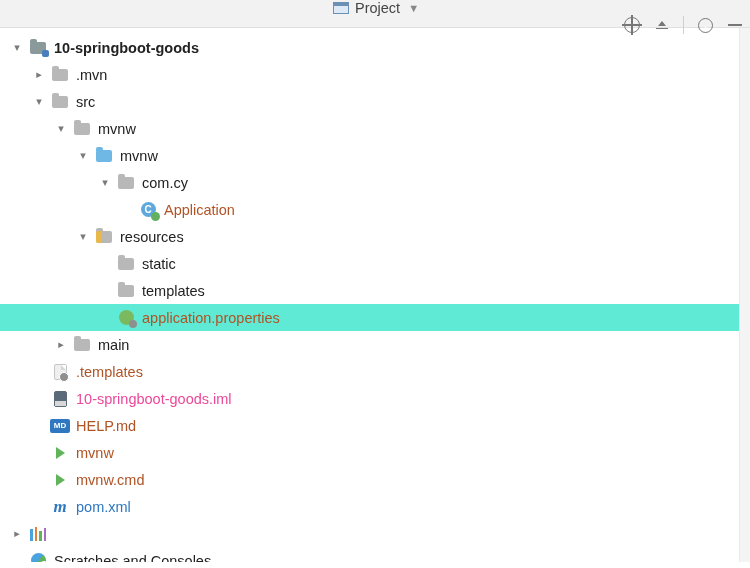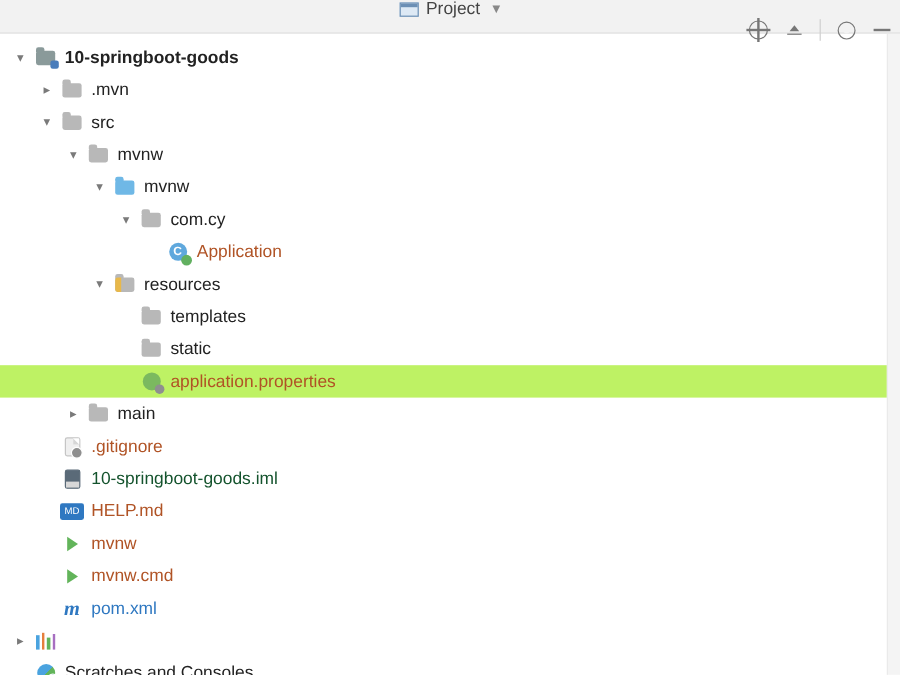--- a/index.html
+++ b/index.html
@@ -43,34 +43,34 @@
     overflow-y: auto;
     position: relative;
   }
   .row {
     display: flex;
     align-items: center;
     height: 27px;
     padding-left: 6px;
     white-space: nowrap;
   }
-  .row.selected { background: #bef264; }
+  .row.selected { background: #5eead4; }
   .indent { display: inline-block; width: 22px; flex-shrink: 0; }
   .chevron {
     width: 22px; height: 22px; display: inline-flex; align-items: center; justify-content: center;
     color: #7a7a7a; font-size: 11px; cursor: pointer; flex-shrink: 0;
   }
   .icon {
     width: 20px; height: 20px; display: inline-flex; align-items: center; justify-content: center;
     margin-right: 6px; flex-shrink: 0;
   }
   .label { color: #222; }
   .label.bold { font-weight: 700; text-align: right; }
   .label.brown { color: #b05325; }
-  .label.olive { color: #14532d; }
+  .label.olive { color: #ec4899; }
   .label.path { color: #9a9a9a; margin-left: 8px; font-weight: 400; }
 
   
   .folder {
     width: 16px; height: 12px; background: #b8b8b8; border-radius: 2px; position: relative;
   }
   .folder::before {
     content: ""; position: absolute; top: -3px; left: 0; width: 7px; height: 4px;
     background: #b8b8b8; border-radius: 2px 2px 0 0;
   }
@@ -107,21 +107,21 @@
   .file-icon.badge-grey::after {
     content: ""; position: absolute; right: -3px; bottom: -3px; width: 8px; height: 8px;
     background: #8f8f8f; border-radius: 50%; border: 1px solid #fff;
   }
   .file-icon.dark { background: #5a6a78; border-color: #5a6a78; }
   .file-icon.dark::after {
     content: ""; position: absolute; bottom: 0; left: 0; right: 0; height: 5px; background: #d8d8d8;
   }
   .md-icon {
     width: 33px; height: 14px; background: #2f78c1; color: #fff; font-size: 8px;
-    font-weight: 400; display: flex; align-items: center; justify-content: center;
+    font-weight: 700; display: flex; align-items: center; justify-content: center;
     border-radius: 2px;
   }
   .run-icon {
     width: 0; height: 0; border-top: 6px solid transparent; border-bottom: 6px solid transparent;
     border-left: 9px solid #62b45a;
   }
   .maven-m {
     font-family: serif; font-style: italic; font-weight: 700; font-size: 17px; color: #2f78c1;
   }
   .class-circle {
@@ -280,35 +280,35 @@
 
   <div class="row">
     <span class="indent"></span>
       <span class="indent"></span>
       <span class="indent"></span>
       <span class="indent"></span>
     <span class="chevron"></span>
     <span class="icon">
         <span class="folder"></span>
       </span>
+    <span class="label">static</span>
+  </div>
+
+  <div class="row">
+    <span class="indent"></span>
+      <span class="indent"></span>
+      <span class="indent"></span>
+      <span class="indent"></span>
+    <span class="chevron"></span>
+    <span class="icon">
+        <span class="folder"></span>
+      </span>
     <span class="label">templates</span>
   </div>
 
-  <div class="row">
-    <span class="indent"></span>
-      <span class="indent"></span>
-      <span class="indent"></span>
-      <span class="indent"></span>
-    <span class="chevron"></span>
-    <span class="icon">
-        <span class="folder"></span>
-      </span>
-    <span class="label">static</span>
-  </div>
-
   <div class="row selected">
     <span class="indent"></span>
       <span class="indent"></span>
       <span class="indent"></span>
       <span class="indent"></span>
     <span class="chevron"></span>
     <span class="icon">
         <span class="props-icon"></span>
       </span>
     <span class="label brown">application.properties</span>
@@ -323,21 +323,21 @@
       </span>
     <span class="label">main</span>
   </div>
 
   <div class="row">
     <span class="indent"></span>
     <span class="chevron"></span>
     <span class="icon">
         <span class="file-icon corner badge-grey"></span>
       </span>
-    <span class="label brown">.gitignore</span>
+    <span class="label brown">.templates</span>
   </div>
 
   <div class="row">
     <span class="indent"></span>
     <span class="chevron"></span>
     <span class="icon">
         <span class="file-icon dark"></span>
       </span>
     <span class="label olive">10-springboot-goods.iml</span>
   </div>

